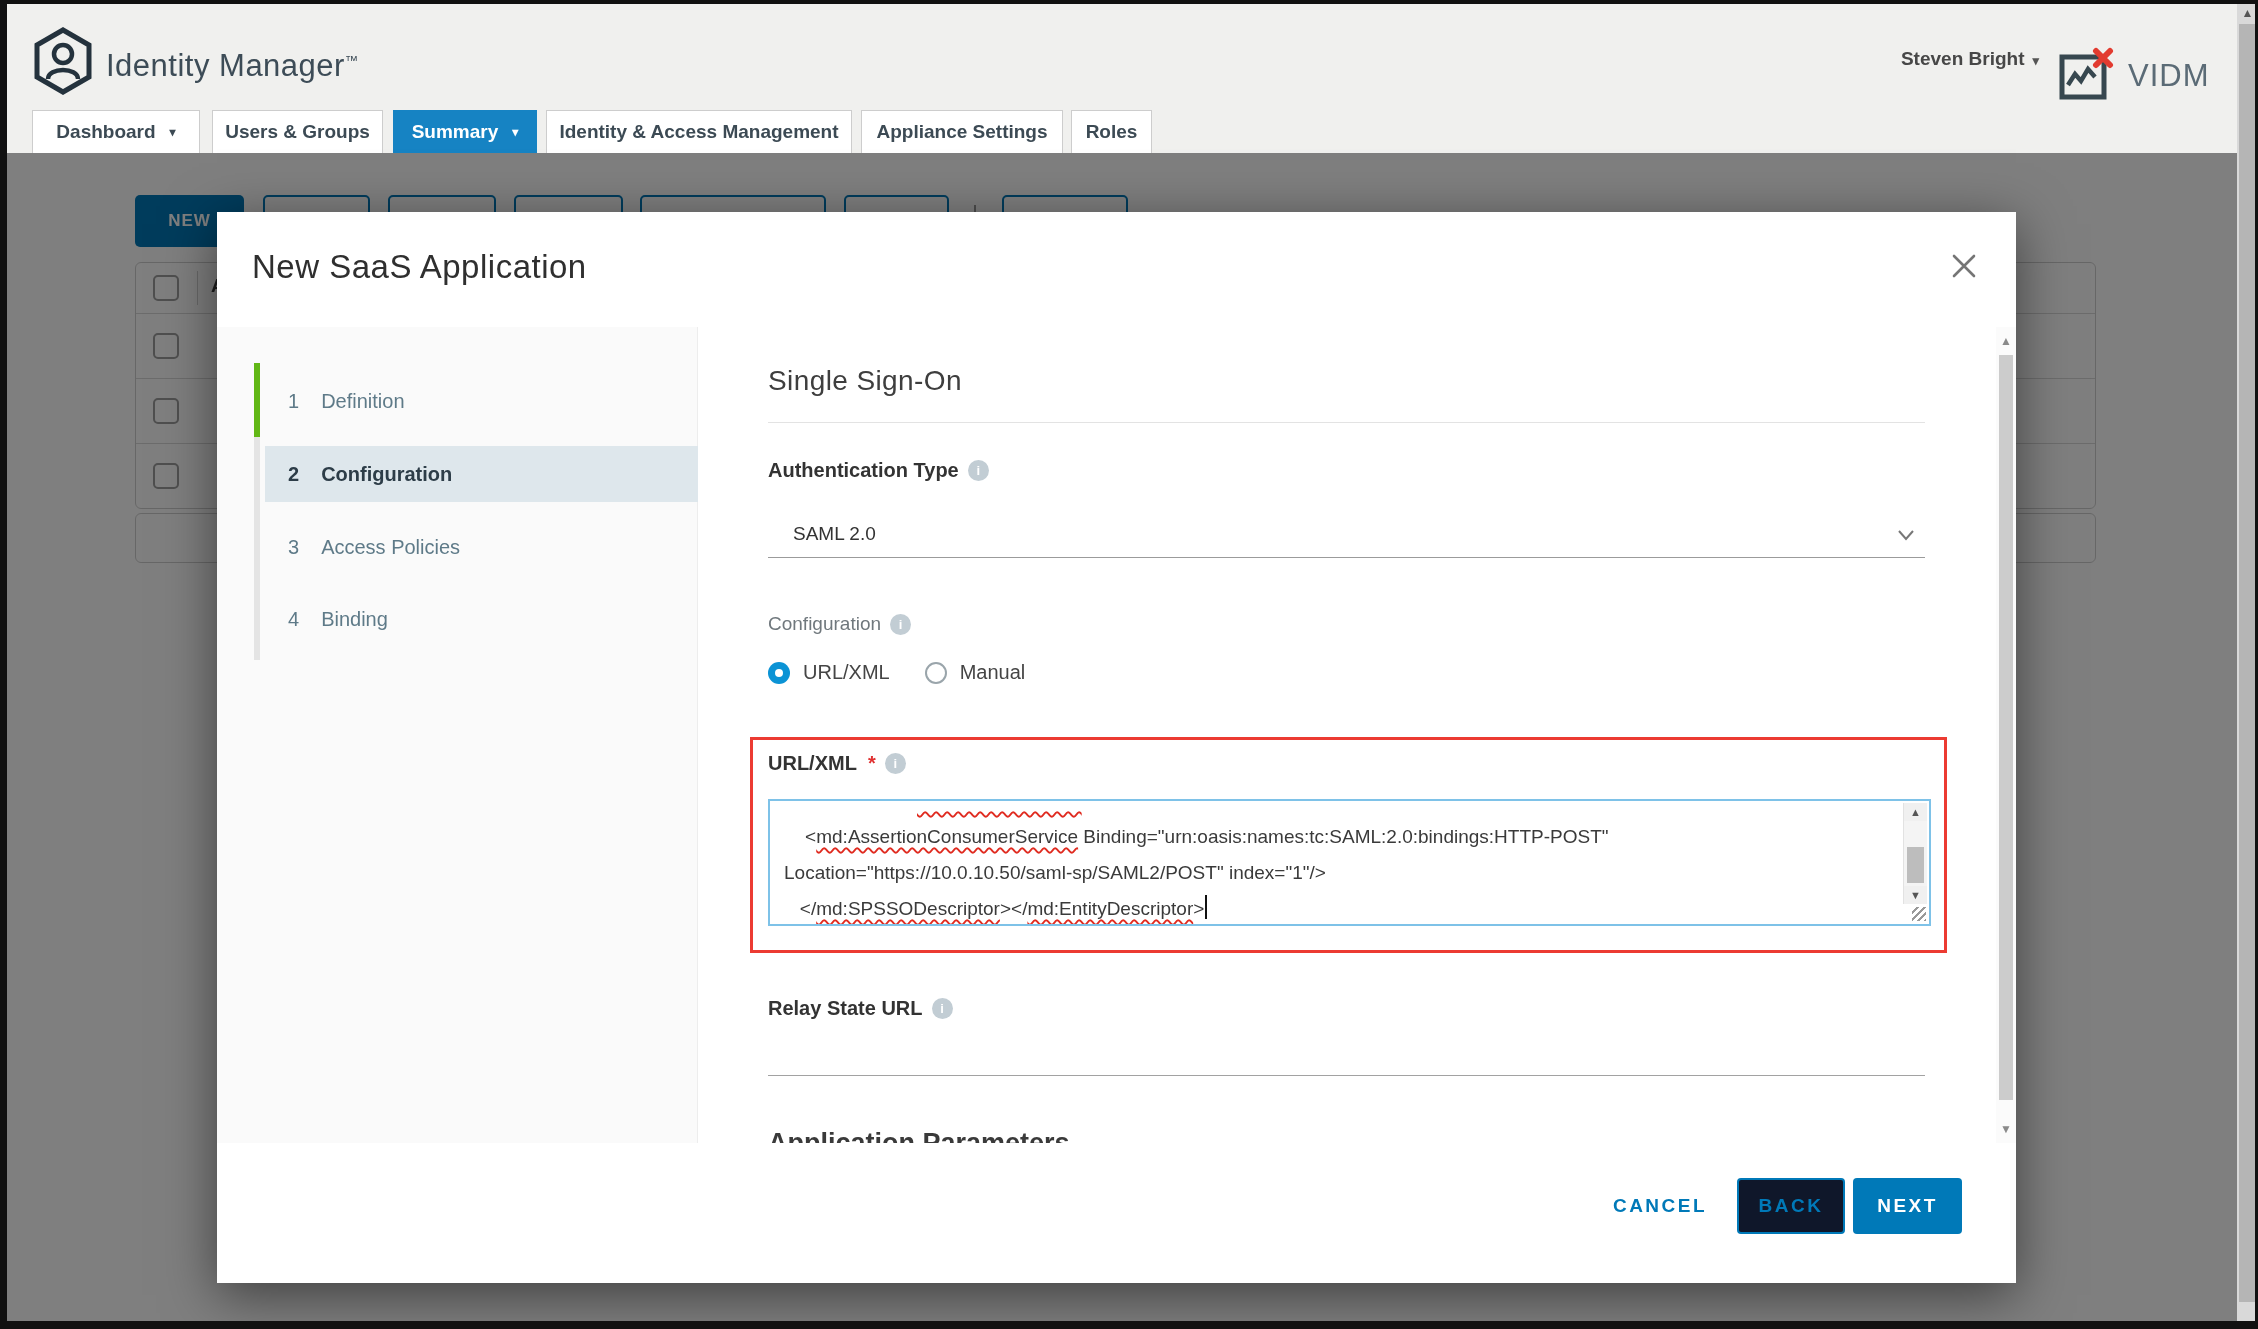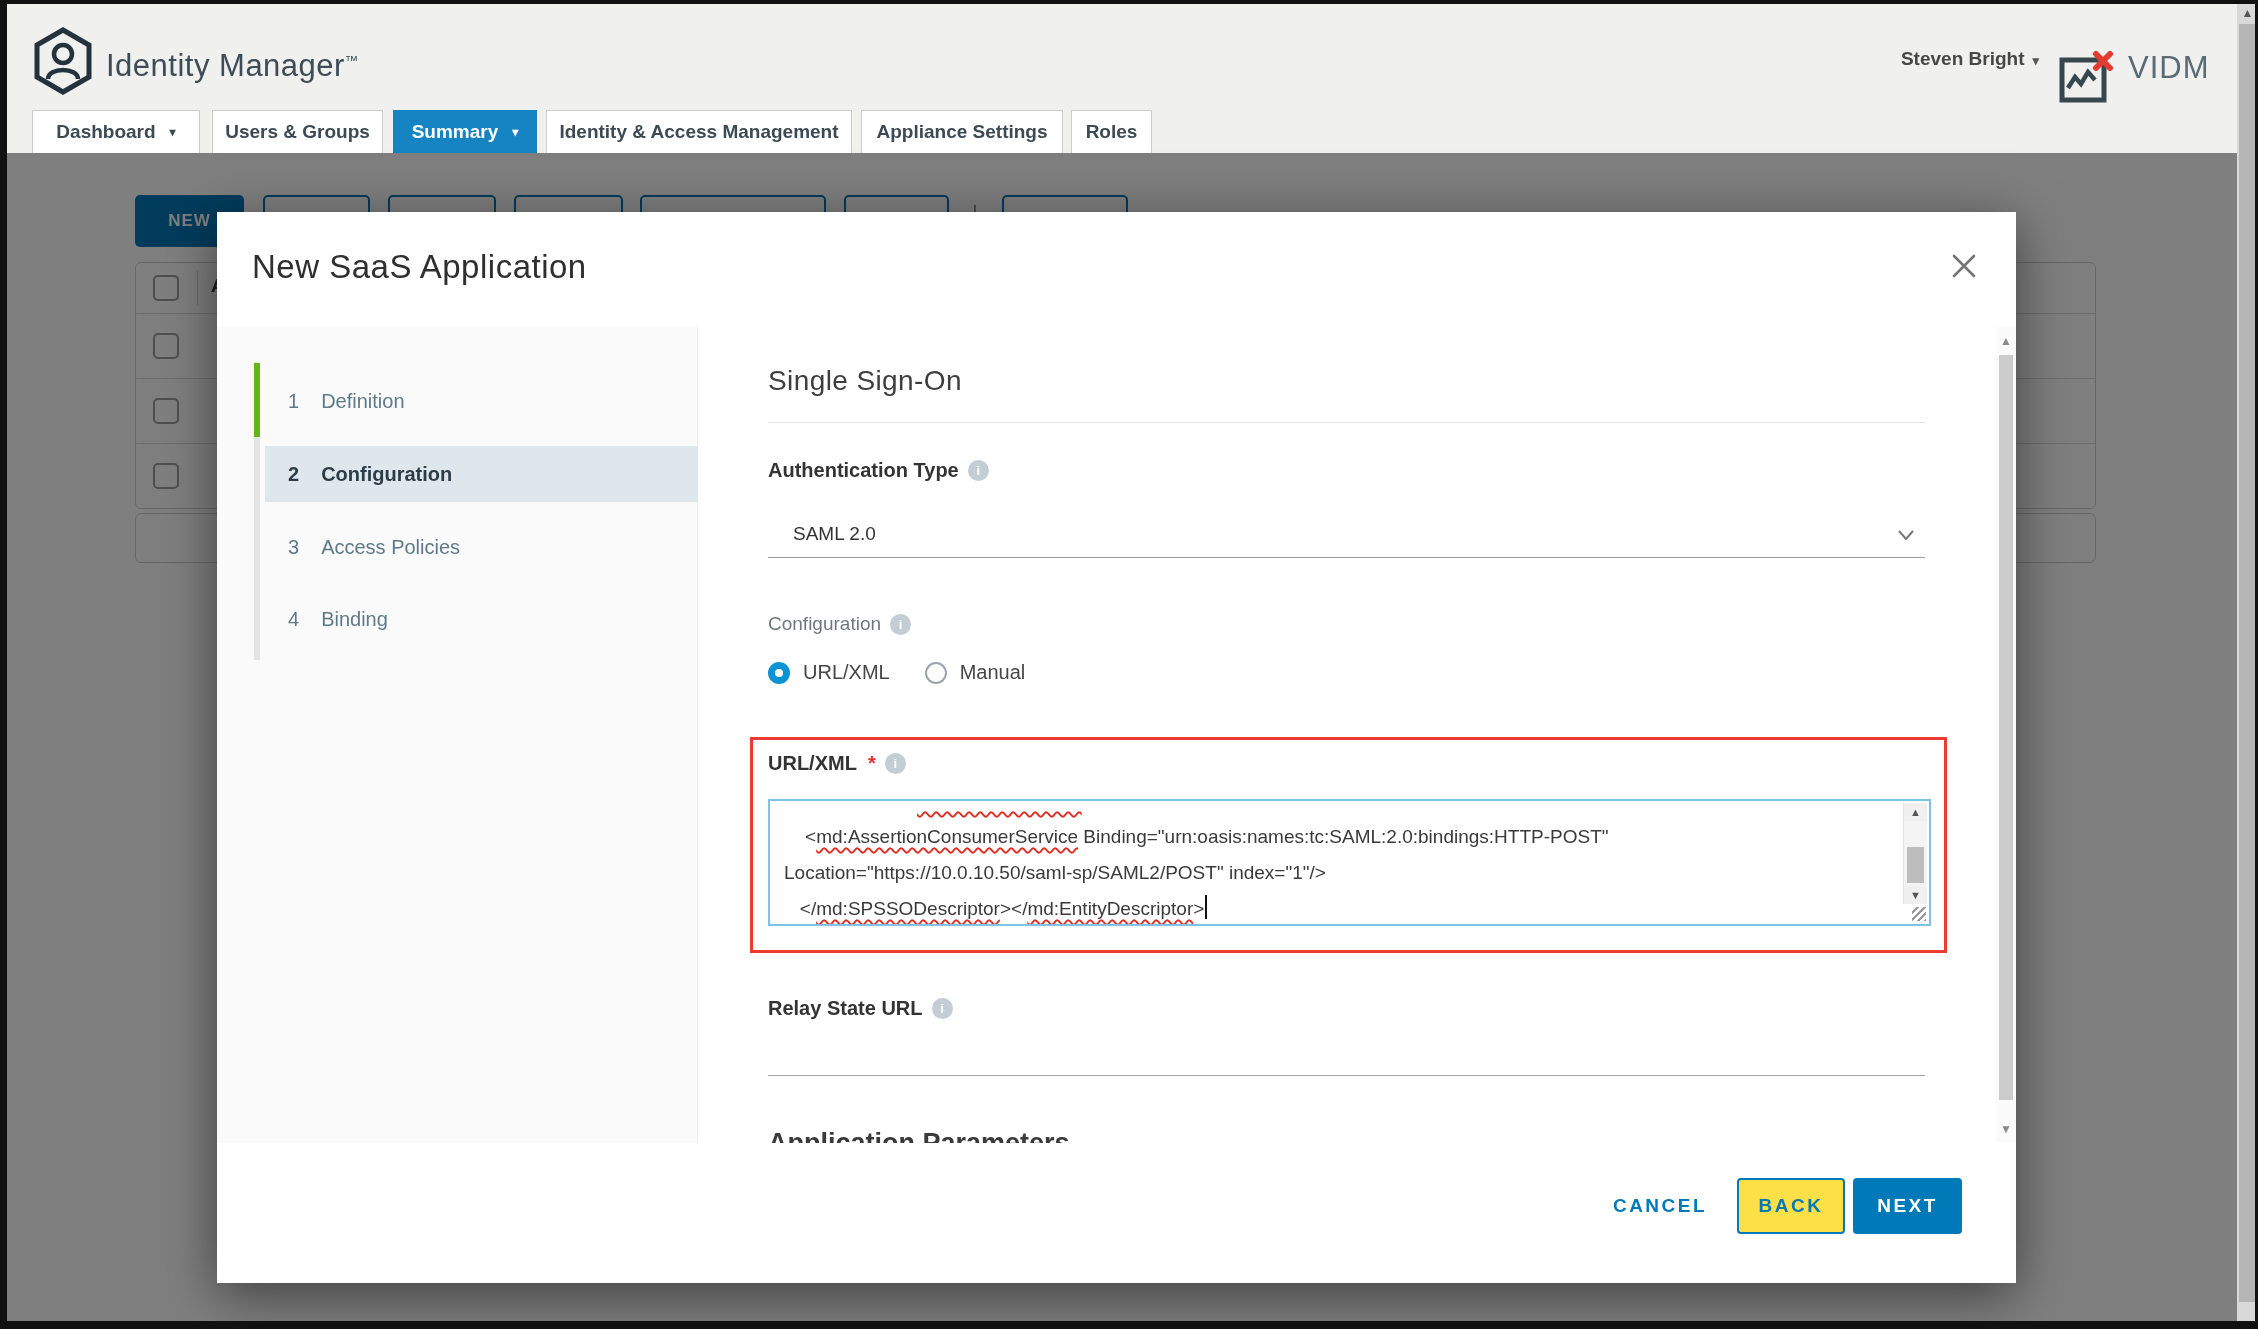--- a/index.html
+++ b/index.html
@@ -10,21 +10,21 @@
   
   .frame { background:#111; z-index:60; }
 
   
   #header { left:0; top:0; width:2237px; height:153px; background:#f0f0ee; z-index:5; }
   .logo-wrap { left:33px; top:27px; width:60px; height:68px; }
   .product-name { left:106px; top:48px; font-size:31px; color:#3d4c57; letter-spacing:.5px; }
   .product-name sup { font-size:13px; }
   .user-menu { right:198px; top:48px; font-size:19px; font-weight:bold; color:#474747; cursor:pointer; }
   .user-menu .caret { font-size:13px; color:#555; margin-left:8px; }
-  .vidm-wrap { left:2058px; top:50px; height:52px; display:flex; gap:12px; }
+  .vidm-wrap { left:2058px; top:50px; height:52px; display:flex; align-items:center; gap:12px; }
   .vidm-label { font-size:31px; color:#5b6b76; letter-spacing:1px; }
   .search-box { left:1668px; top:97px; width:520px; height:43px; background:#fff; border:1px solid #cfcfcf; border-radius:5px; display:flex; align-items:center; padding:0 12px; }
   .search-box input { border:none; outline:none; flex:1; font-size:19px; color:#444; margin-left:9px; font-family:"Liberation Sans",sans-serif; background:transparent; }
   .search-box input::placeholder { color:#a3a3a3; }
 
   .tab { top:110px; height:43px; background:#fff; border:1px solid #cdcdcd; border-bottom:none; display:flex; align-items:center; justify-content:center; gap:14px; font-size:19px; font-weight:bold; color:#3c4a54; cursor:pointer; }
   .tab .caret { font-size:12px; }
   .tab.active { background:#1683c3; border-color:#1683c3; color:#fff; }
 
   
@@ -85,21 +85,21 @@
   .ta-grip { position:absolute; right:3px; bottom:3px; width:14px; height:14px; cursor:nwse-resize;
              background:repeating-linear-gradient(135deg, transparent 0 3px, #999 3px 5px); }
   .relay-label { left:551px; top:670px; }
   .appparams { left:551px; top:801px; font-size:27px; font-weight:bold; color:#3a3a3a; }
   .content-scroll { left:1779px; top:0; width:20px; height:816px; background:#fbfbfb; }
   .cs-arrow { position:absolute; left:0; width:20px; height:16px; color:#8a8a8a; font-size:12px; text-align:center; line-height:16px; cursor:pointer; }
   .cs-thumb { position:absolute; left:3px; width:14px; top:28px; height:745px; background:#ccc; cursor:pointer; }
   
   .footer-btn { top:966px; height:56px; display:flex; align-items:center; justify-content:center; font-size:19px; font-weight:bold; letter-spacing:2.5px; color:#0079b8; border-radius:4px; cursor:pointer; }
   .btn-cancel { left:1388px; width:110px; }
-  .btn-back { left:1520px; width:108px; border:2px solid #0079b8; background:#fde047; }
+  .btn-back { left:1520px; width:108px; border:2px solid #0079b8; background:#0f172a; }
   .btn-next { left:1636px; width:109px; background:#0079b8; color:#fff; }
 
   
   #br-scroll { left:2237px; top:0; width:21px; height:1329px; background:#d9d9d9; z-index:55; }
   #br-scroll .arr { position:absolute; left:0; width:21px; height:22px; color:#555; font-size:12px; text-align:center; line-height:22px; }
   #br-scroll .thumb { position:absolute; left:2px; width:17px; top:24px; height:1278px; background:#b5b5b5; }
 </style>
 </head>
 <body>
 

